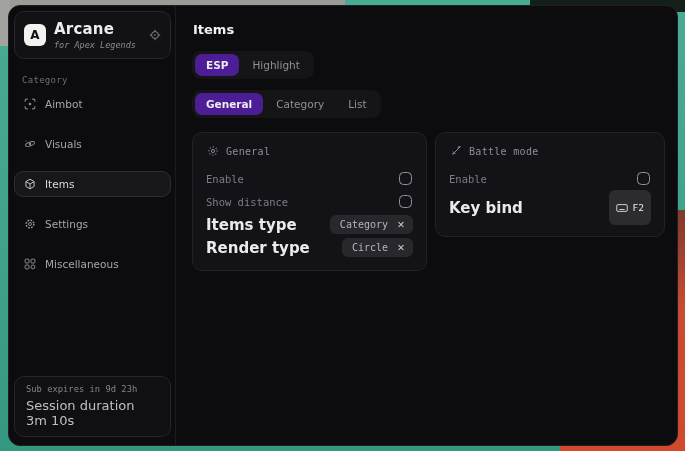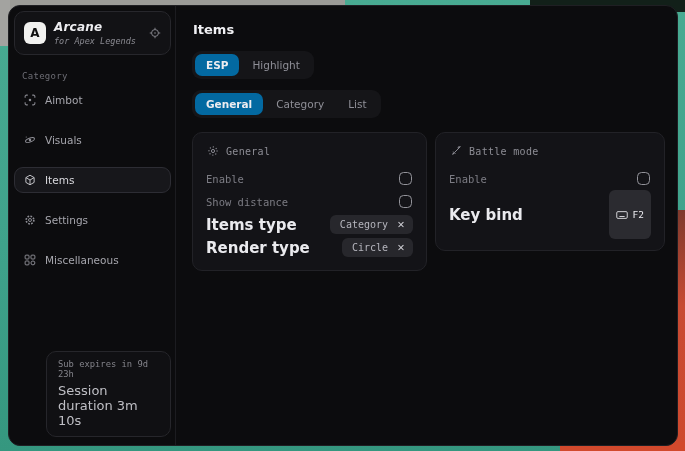--- a/index.html
+++ b/index.html
@@ -22,67 +22,67 @@
             display:flex; overflow:hidden; color:#d8d8dc; }
 
   
   .sidebar { width:166px; flex:none; display:flex; flex-direction:column; padding:5px 4px 8px 5px; }
   .brand-card { display:flex; align-items:center; gap:8px; border:1px solid #27272c;
                 background:#121215; border-radius:10px; padding:8px 9px; }
   .logo { width:22px; height:22px; border-radius:6px; background:#f2f2f0; color:#111;
           display:flex; align-items:center; justify-content:center;
           font-weight:bold; font-size:12px; flex:none; }
   .brand-text { flex:1; min-width:0; }
-  .brand-name { font-size:12px; font-weight:bold; color:#ededf0; letter-spacing:.2px;font-style:italic; }
+  .brand-name { font-size:15px; font-weight:bold; color:#ededf0; letter-spacing:.2px; }
   .brand-sub  { font-size:8.5px; color:#8a8a91; font-family:"DejaVu Sans Mono", monospace; margin-top:2px;font-style:italic; }
   .brand-target { color:#85858c; flex:none; display:flex; }
 
   .cat-label { font-size:9px; color:#6d6d74; font-family:"DejaVu Sans Mono", monospace;
                margin:16px 0 6px 8px; letter-spacing:.3px; }
   .nav { display:flex; flex-direction:column; gap:14px; }
   .nav-item { height:26px; display:flex; align-items:center; gap:9px; padding:0 9px;
               border:1px solid transparent; border-radius:9px; color:#a6a6ad; font-size:10.5px; cursor:default; }
   .nav-item .nicon { display:flex; color:#8d8d94; }
   .nav-item.active { background:#17171b; border-color:#2d2d34; color:#d9d9de; }
   .nav-item.active .nicon { color:#c4c4ca; }
 
   .spacer { flex:1; }
-  .session-card { border:1px solid #26262b; background:#101013; border-radius:10px; padding:7px 11px 8px;margin-left:32px; }
+  .session-card { border:1px solid #26262b; background:#101013; border-radius:10px; padding:7px 11px 8px; }
   .session-line1 { font-size:8.8px; color:#84848b; font-family:"DejaVu Sans Mono", monospace; }
   .session-line2 { font-size:13px; color:#bfbfc5; margin-top:4px; }
 
   
   .main { flex:1; border-left:1px solid #1c1c20; padding:12px 10px 12px 16px; display:flex; flex-direction:column; }
   .page-title { font-size:13px; font-weight:bold; color:#f0f0f3; margin:4px 0 14px 1px; }
 
   .tab-group { display:inline-flex; align-self:flex-start; align-items:center; gap:2px;
                background:#151518; border-radius:9px; padding:3px; margin-bottom:11px; }
   .tab { font-size:10.5px; color:#8f8f97; padding:5px 11px; border-radius:7px; cursor:default; }
-  .tab.active { background:#0369a1; color:#ececf0; font-weight:bold; }
+  .tab.active { background:#4c1d95; color:#ececf0; font-weight:bold; }
 
   .panels { display:flex; gap:8px; align-items:flex-start; margin-top:3px; }
   .panel { background:#131317; border:1px solid #222227; border-radius:10px; padding:9px 13px 11px; }
   .panel.general { width:235px; }
   .panel.battle  { width:230px; }
   .panel-header { display:flex; align-items:center; gap:7px; color:#8d8d95; margin:3px 0 10px 1px; }
   .panel-title { font-size:10px; font-family:"DejaVu Sans Mono", monospace; letter-spacing:.3px; }
   .row { display:flex; align-items:center; justify-content:space-between; min-height:23px; margin-top:0; }
   .row-label-dim { font-size:10.5px; color:#7c7c84; font-family:"DejaVu Sans Mono", monospace; }
   .row-label-bright { font-size:15px; color:#eaeaee; font-weight:bold; }
 
   .checkbox { width:13px; height:13px; border:1.5px solid #93939a; border-radius:4.5px;
               background:transparent; margin-right:1px; cursor:pointer; }
 
   .select-pill { display:inline-flex; align-items:center; gap:9px; background:#27272c;
                  border-radius:6px; padding:4px 8px 4px 10px; cursor:pointer; }
   .select-value { font-size:10px; color:#b5b5bd; font-family:"DejaVu Sans Mono", monospace; }
   .select-clear { font-size:9.5px; color:#cfcfd5; cursor:pointer; line-height:1; }
 
   .key-badge { display:inline-flex; align-items:center; gap:5px; background:#2b2b30;
-               border-radius:6px; padding:19px 7px; cursor:pointer; }
+               border-radius:6px; padding:12px 7px; cursor:pointer; }
   .key-badge .kicon { display:flex; color:#e2e2e7; }
   .key-value { font-size:9.5px; color:#ececf1; font-family:"DejaVu Sans Mono", monospace; }
 
   svg { display:block; }
 </style>
 </head>
 <body>
 
 <div class="stage">
   <div class="bg-layer"></div>

